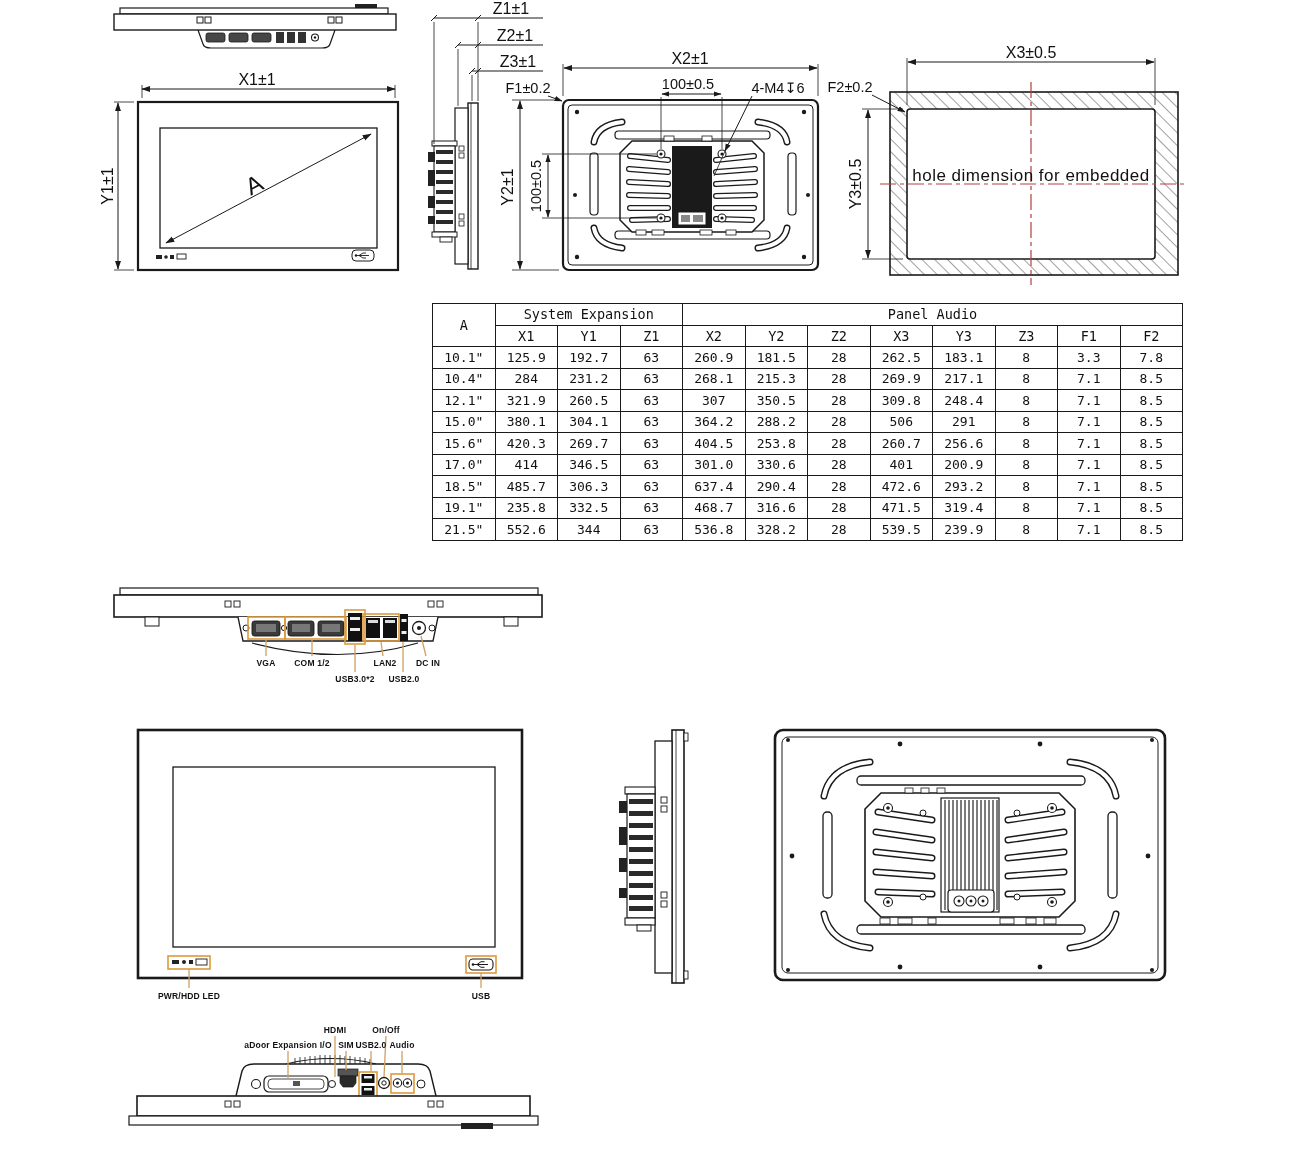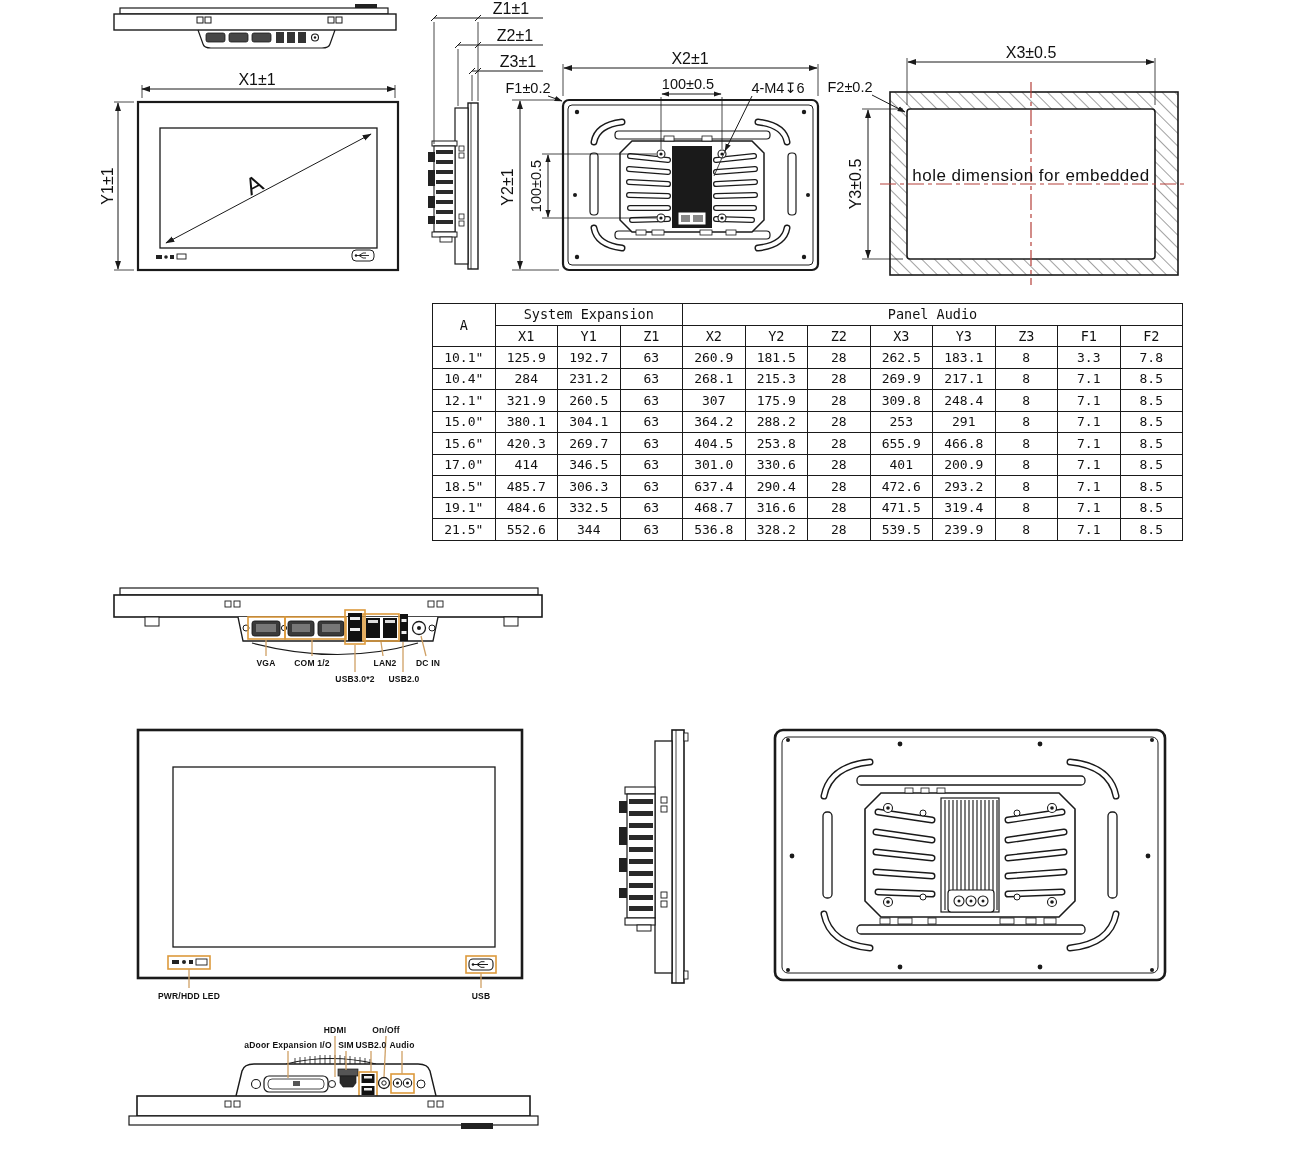--- a/index.html
+++ b/index.html
@@ -619,52 +619,52 @@
             <td>8</td>
             <td>7.1</td>
             <td>8.5</td>
           </tr>
           <tr>
             <td>12.1"</td>
             <td>321.9</td>
             <td>260.5</td>
             <td>63</td>
             <td>307</td>
-            <td>175.9</td>
+            <td>350.5</td>
             <td>28</td>
             <td>309.8</td>
             <td>248.4</td>
             <td>8</td>
             <td>7.1</td>
             <td>8.5</td>
           </tr>
           <tr>
             <td>15.0"</td>
             <td>380.1</td>
             <td>304.1</td>
             <td>63</td>
             <td>364.2</td>
             <td>288.2</td>
             <td>28</td>
-            <td>253</td>
+            <td>506</td>
             <td>291</td>
             <td>8</td>
             <td>7.1</td>
             <td>8.5</td>
           </tr>
           <tr>
             <td>15.6"</td>
             <td>420.3</td>
             <td>269.7</td>
             <td>63</td>
             <td>404.5</td>
             <td>253.8</td>
             <td>28</td>
-            <td>655.9</td>
-            <td>466.8</td>
+            <td>260.7</td>
+            <td>256.6</td>
             <td>8</td>
             <td>7.1</td>
             <td>8.5</td>
           </tr>
           <tr>
             <td>17.0"</td>
             <td>414</td>
             <td>346.5</td>
             <td>63</td>
             <td>301.0</td>
@@ -685,21 +685,21 @@
             <td>290.4</td>
             <td>28</td>
             <td>472.6</td>
             <td>293.2</td>
             <td>8</td>
             <td>7.1</td>
             <td>8.5</td>
           </tr>
           <tr>
             <td>19.1"</td>
-            <td>484.6</td>
+            <td>235.8</td>
             <td>332.5</td>
             <td>63</td>
             <td>468.7</td>
             <td>316.6</td>
             <td>28</td>
             <td>471.5</td>
             <td>319.4</td>
             <td>8</td>
             <td>7.1</td>
             <td>8.5</td>

